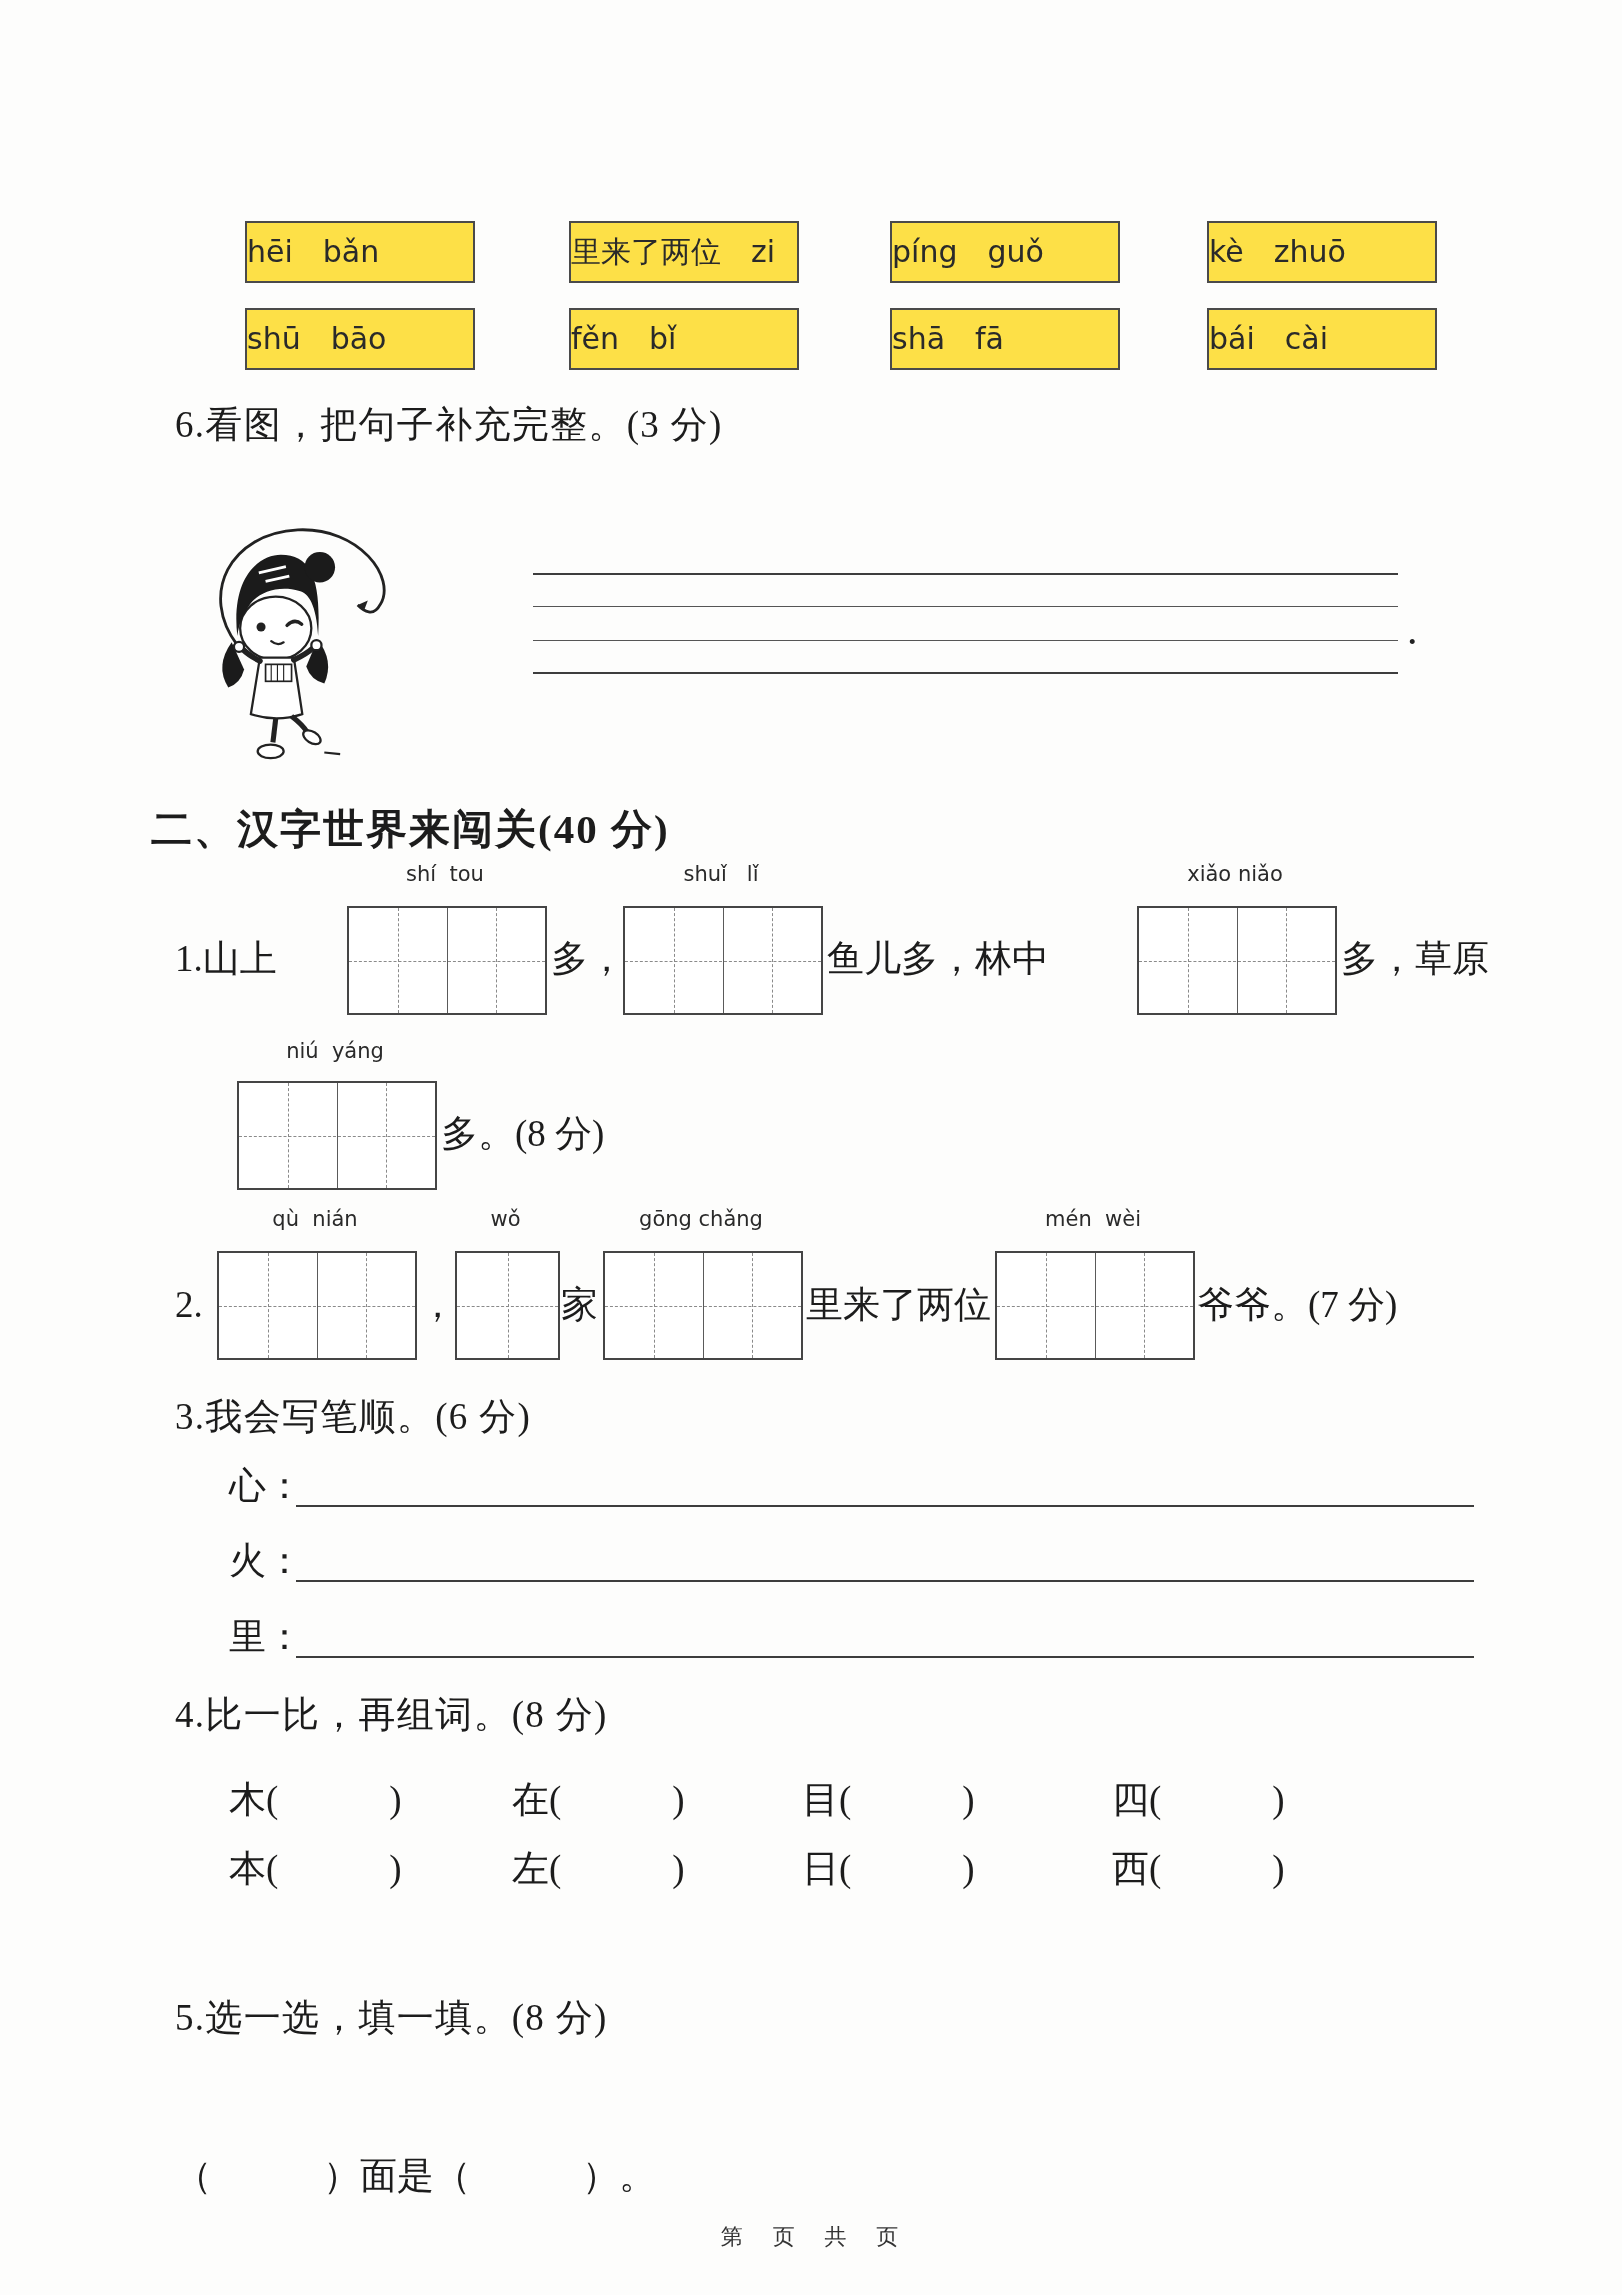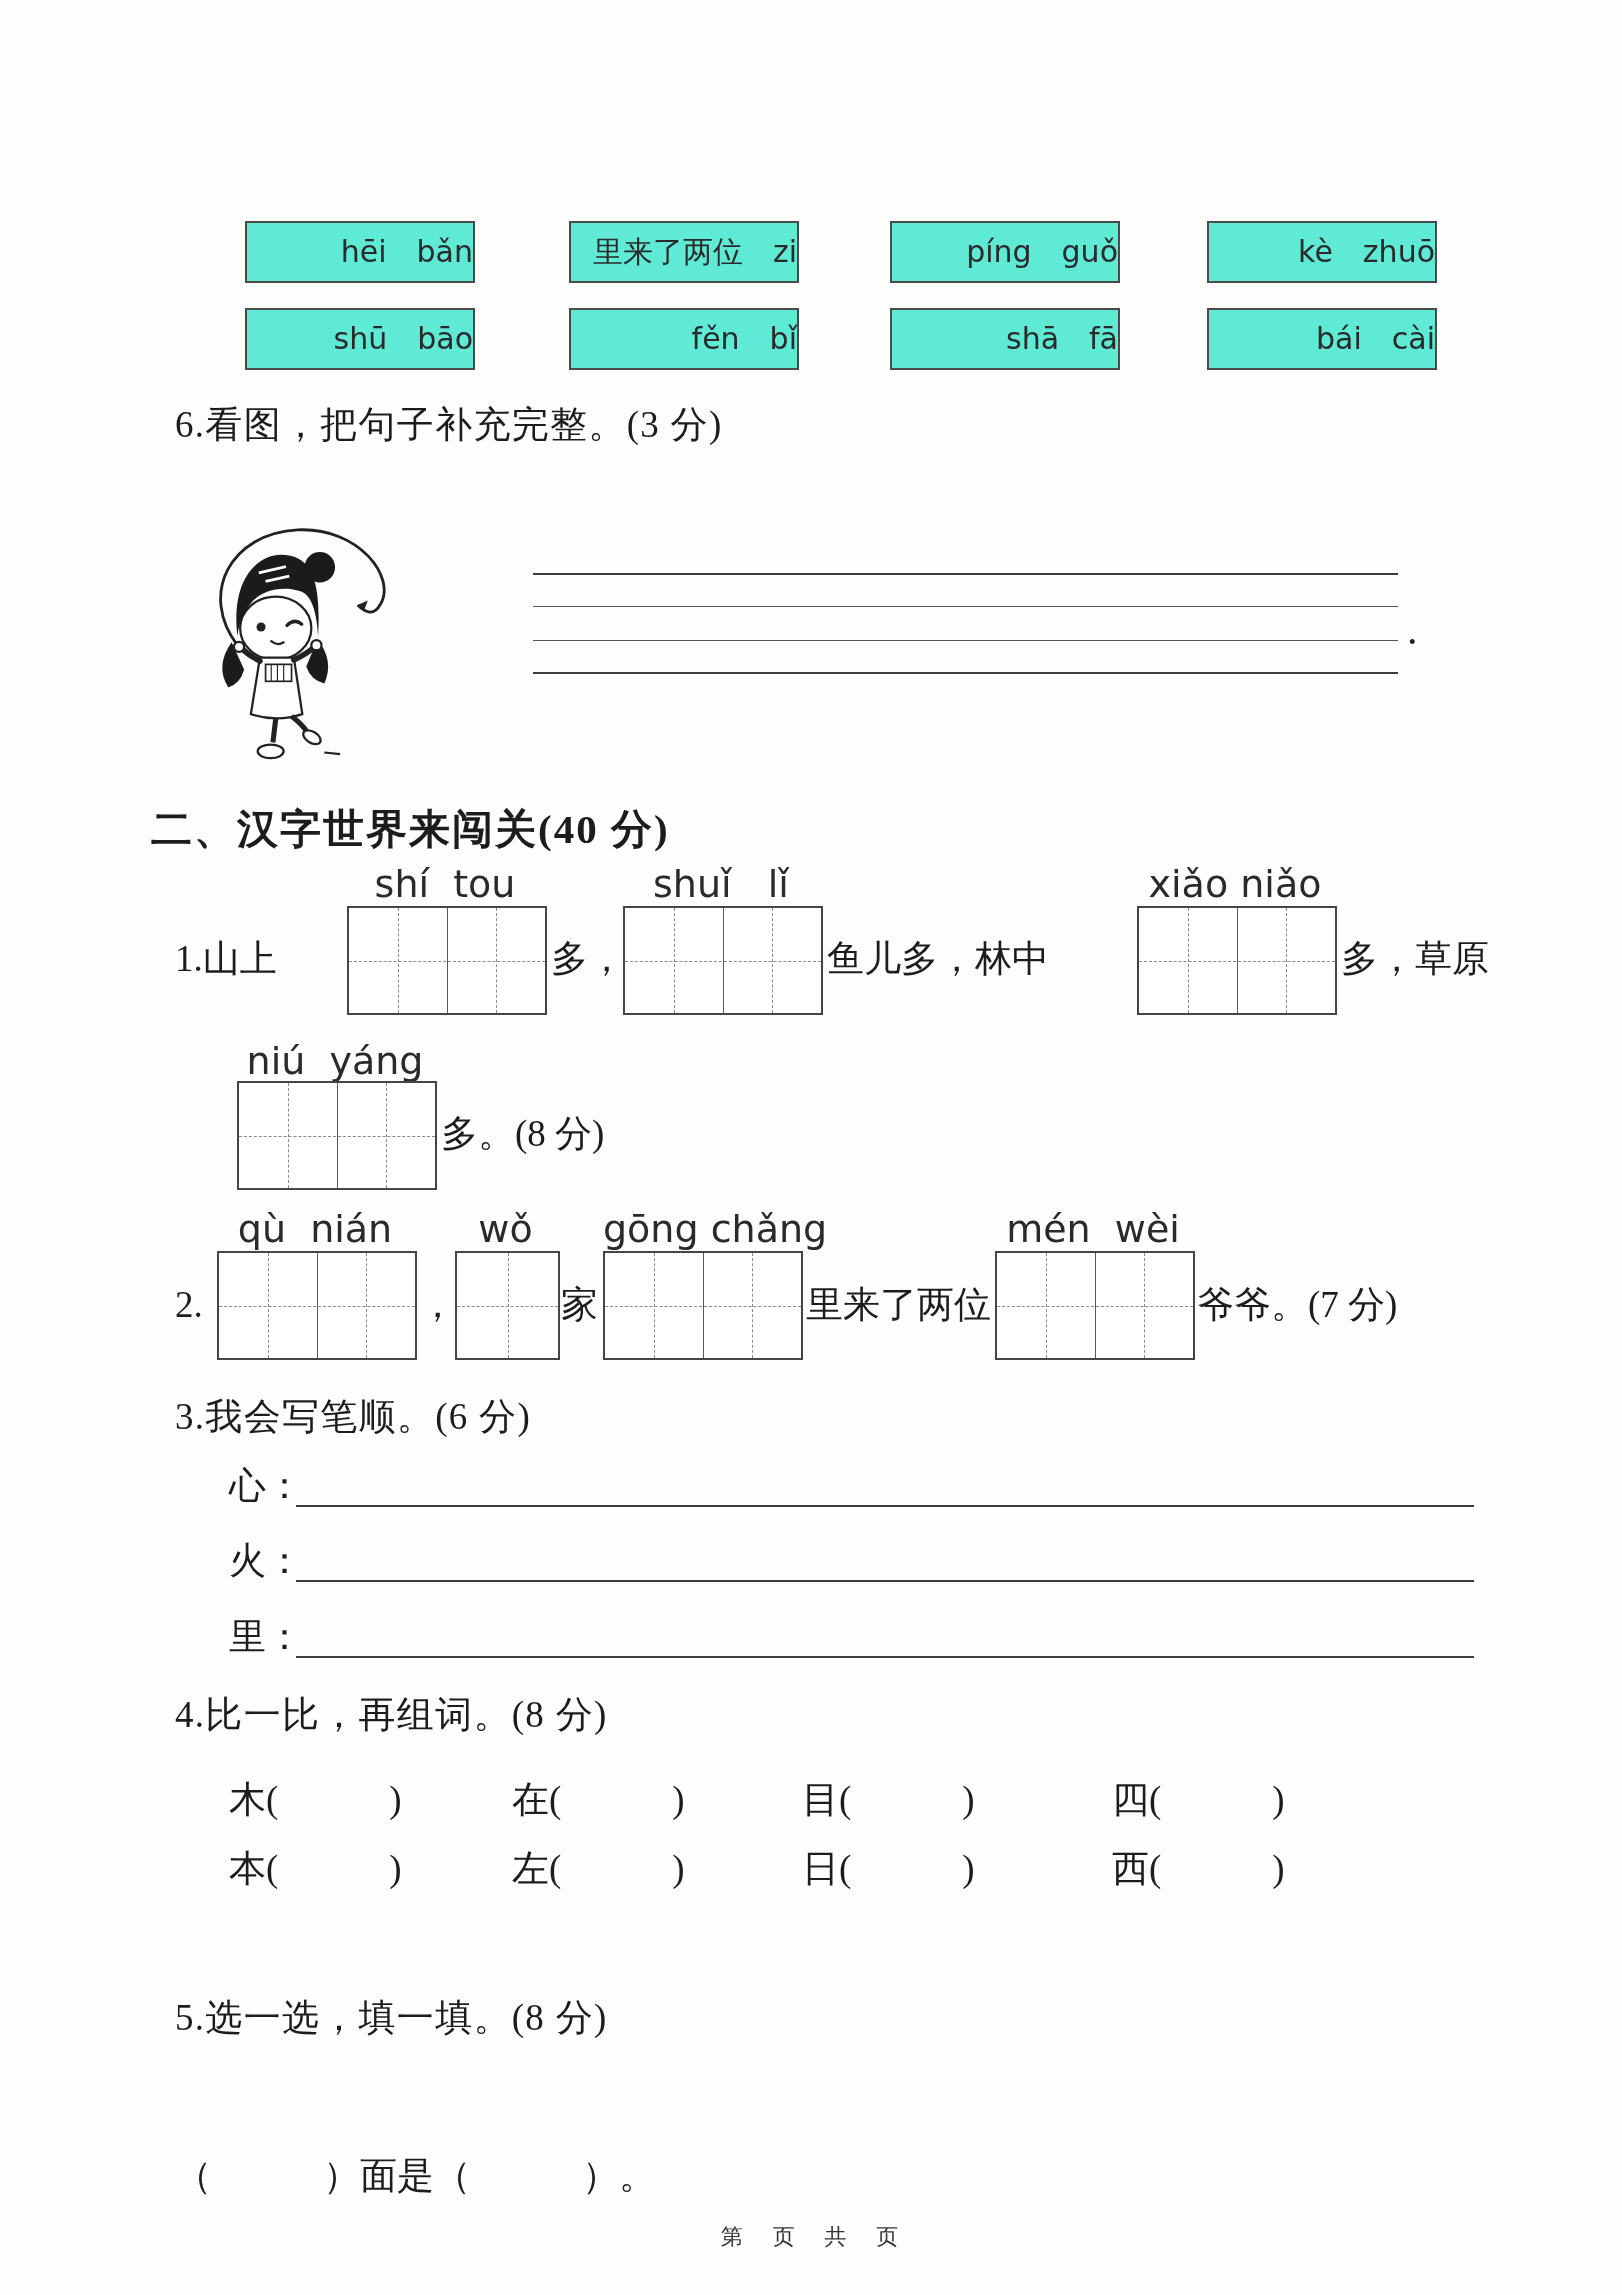--- a/index.html
+++ b/index.html
@@ -4,24 +4,24 @@
 <style>
   html,body{margin:0;padding:0;background:#e9e9e9;}
   #page{position:relative;width:1623px;height:2295px;background:#fdfdfc;overflow:hidden;
         font-family:"Liberation Serif",serif;color:#1c1c1c;}
   .abs{position:absolute;white-space:pre;}
   .cn{font-size:37px;line-height:1.2;}
   .cn-title{font-size:37px;letter-spacing:1.3px;}
   .section-title{font-size:41px;font-weight:bold;letter-spacing:2px;}
   .pinyin{font-family:"DejaVu Sans",sans-serif;font-size:30px;color:#2a2a2a;}
   .pinyin-label{position:absolute;text-align:center;font-family:"DejaVu Sans",sans-serif;
-                font-size:38px;color:#2a2a2a;white-space:pre;}
-  
-  .pbox{position:absolute;width:226px;height:58px;border:2px solid #4a4a4a;background:#5eead4;
-        display:flex;align-items:center;justify-content:flex-end;}
+                font-size:21px;color:#2a2a2a;white-space:pre;}
+  
+  .pbox{position:absolute;width:226px;height:58px;border:2px solid #4a4a4a;background:#fde047;
+        display:flex;align-items:center;justify-content:flex-start;}
   
   .grid{position:absolute;width:196px;height:105px;border:2px solid #454545;background:#fff;}
   .grid.g1{width:101px;}
   .grid i{display:block;}
   .vd{position:absolute;top:0;bottom:0;border-left:1.3px dashed #8a8a8a;}
   .vs{position:absolute;left:50%;top:0;bottom:0;border-left:1.3px solid #5a5a5a;}
   .hd{position:absolute;left:0;right:0;top:50%;border-top:1.3px dashed #8a8a8a;}
   
   .fourline{position:absolute;left:533px;top:573px;width:865px;height:101px;}
   .fl{position:absolute;left:0;right:0;border-top:2px solid #3d3d3d;}

